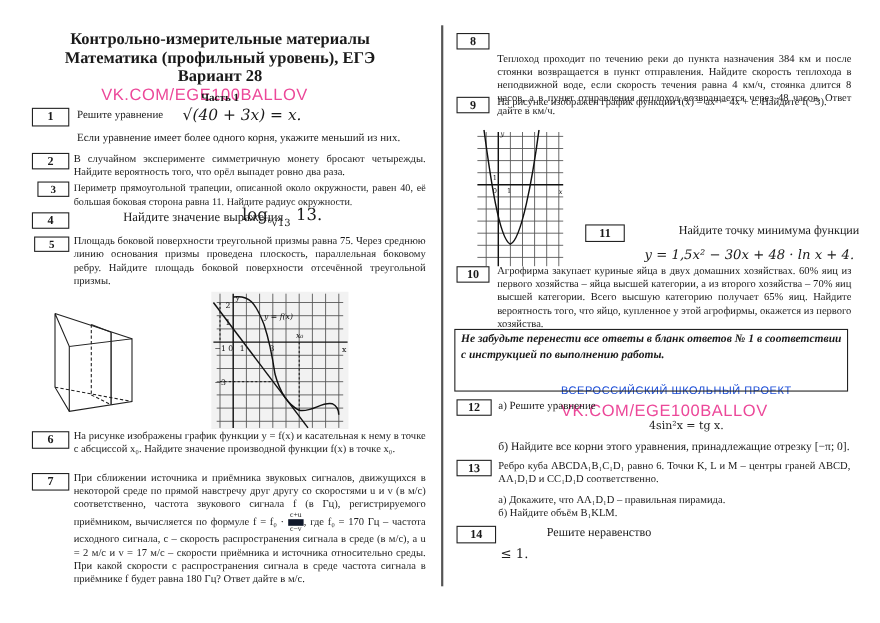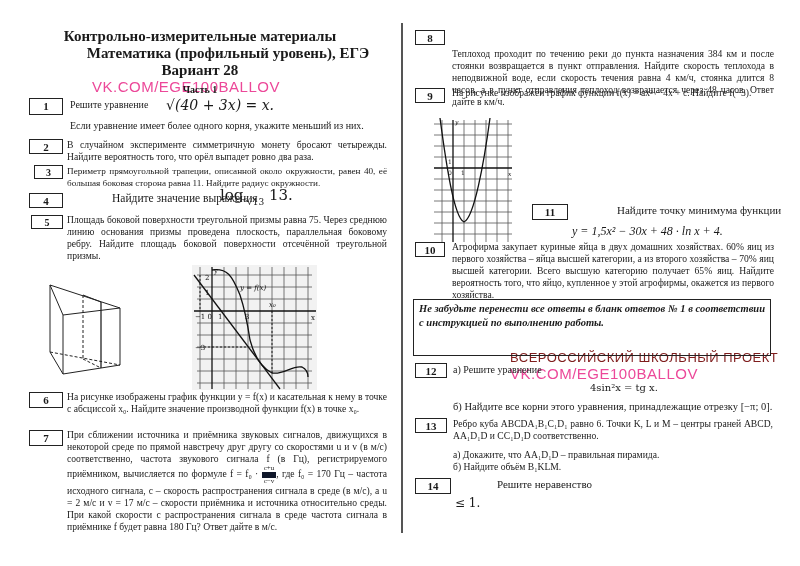--- a/index.html
+++ b/index.html
@@ -22,24 +22,24 @@
             line-height: 13.5px; text-align: justify; }
   .frac { display: inline-block; vertical-align: middle; text-align: center; }
   .frac .n { display: block; border-bottom: 6px solid #0f172a; padding: 0 2px; }
   .frac .d { display: block; }
 </style>
 </head>
 <body>
 
 <div class="watermark" style="left:92px;top:78px;">VK.COM/EGE100BALLOV</div>
 <div class="watermark" style="left:510px;top:365px;">VK.COM/EGE100BALLOV</div>
-<div class="watermark" style="left:510px;top:350px;font-size:13px;color:#7f1d1d;">ВСЕРОССИЙСКИЙ ШКОЛЬНЫЙ ПРОЕКТ</div>
+<div class="watermark" style="left:510px;top:350px;font-size:10px;color:#1d4ed8;">ВСЕРОССИЙСКИЙ ШКОЛЬНЫЙ ПРОЕКТ</div>
 
 <div class="abs title" style="top:28px;">Контрольно-измерительные материалы</div>
-<div class="abs title" style="top:45px;padding-left:28px;">Математика (профильный уровень), ЕГЭ</div>
+<div class="abs title" style="top:45px;">Математика (профильный уровень), ЕГЭ</div>
 <div class="abs title" style="top:62px;">Вариант 28</div>
 <div class="abs part" style="top:84px;">Часть 1</div>
 
 <div class="num" style="left:29px;top:98px;width:34px;height:17px;">1</div>
 <div class="txt" style="left:70px;top:99px;font-size:10px;">Решите уравнение</div>
 <div class="abs mathbig" style="left:166px;top:97px;font-style:italic;">√(40 + 3x) = x.</div>
 <div class="txt" style="left:70px;top:120px;font-size:10px;">Если уравнение имеет более одного корня, укажите меньший из них.</div>
 
 <div class="num" style="left:29px;top:139px;width:34px;height:15px;">2</div>
 <div class="txt" style="left:67px;top:139px;width:320px;">В случайном эксперименте симметричную монету бросают четырежды. Найдите вероятность того, что орёл выпадет ровно два раза.</div>
@@ -165,21 +165,21 @@
     <text x="23" y="6" font-style="italic">y</text>
     <text x="76" y="58" font-style="italic">x</text>
     <text x="16" y="46">1</text>
     <text x="16" y="57">0</text>
     <text x="29" y="57">1</text>
   </g>
 </svg>
 
 <div class="num" style="left:532px;top:204px;width:36px;height:16px;">11</div>
 <div class="txt big" style="left:577px;top:204px;font-size:11px;">Найдите точку минимума функции</div>
-<div class="abs math" style="left:572px;top:224px;font-size:12px;font-family:Liberation Serif, serif;">y = 1,5x² − 30x + 48 · ln x + 4.</div>
+<div class="abs math" style="left:586px;top:224px;font-size:12px;">y = 1,5x² − 30x + 48 · ln x + 4.</div>
 
 <div class="num" style="left:415px;top:242px;width:30px;height:15px;">10</div>
 <div class="txt" style="left:452px;top:241px;width:322px;">Агрофирма закупает куриные яйца в двух домашних хозяйствах. 60% яиц из первого хозяйства – яйца высшей категории, а из второго хозяйства – 70% яиц высшей категории. Всего высшую категорию получает 65% яиц. Найдите вероятность того, что яйцо, купленное у этой агрофирмы, окажется из первого хозяйства.</div>
 
 <div class="notice">
   <div>Не забудьте перенести все ответы в бланк ответов № 1 в соответствии с инструкцией по выполнению работы.</div>
 </div>
 
 <div class="num" style="left:415px;top:363px;width:32px;height:15px;">12</div>
 <div class="txt" style="left:453px;top:364px;font-size:10px;">а) Решите уравнение</div>

